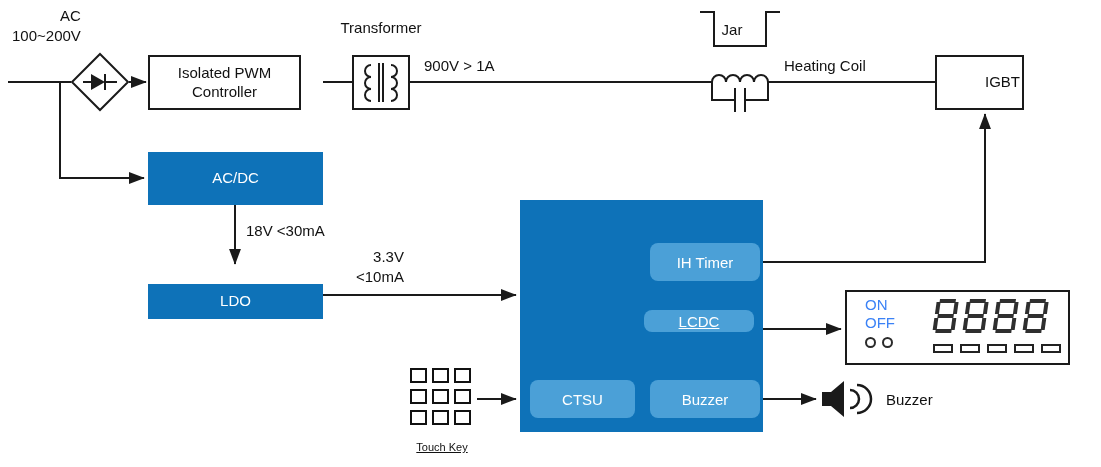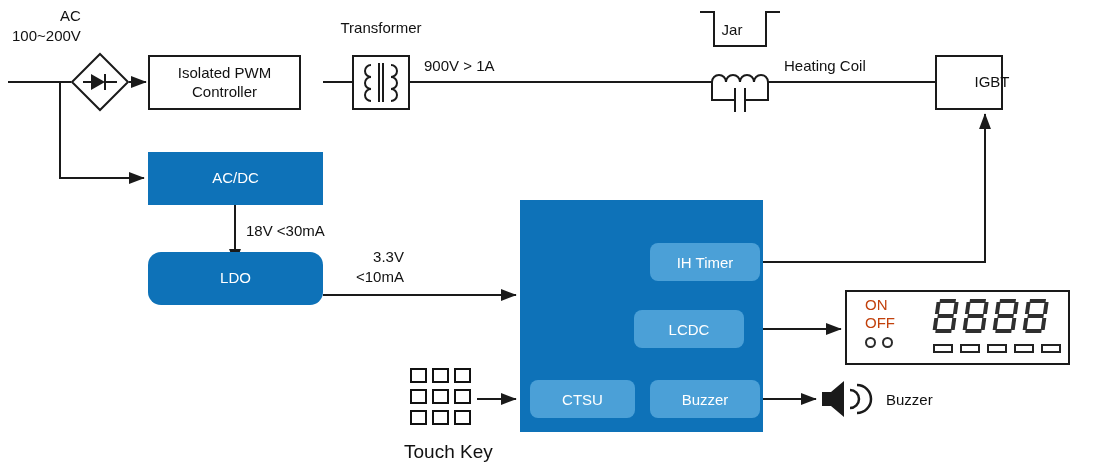--- a/index.html
+++ b/index.html
@@ -13,24 +13,24 @@
     position:relative;width:1101px;height:467px;background:#fff;
     font-family:"Liberation Sans",sans-serif;color:#111;overflow:hidden;
   }
   .wires{position:absolute;left:0;top:0;}
   .abs{position:absolute;}
   .box{position:absolute;display:flex;flex-direction:column;align-items:center;justify-content:center;text-align:center;line-height:1.25;}
   .outline-box{border:2px solid var(--line);background:#fff;font-size:15px;color:#111;}
   .blue-box{background:var(--blue);color:#fff;font-size:15px;}
   .sub-box{position:absolute;background:var(--subblue);color:#fff;font-size:15px;display:flex;align-items:center;justify-content:center;border-radius:8px;}
   .label{position:absolute;font-size:15px;color:#111;white-space:nowrap;line-height:1.3;text-align:right;}
-  .label.small{font-size:19px;}
+  .label.small{font-size:11px;text-decoration:underline;}
   .mcu-title{position:absolute;top:9px;left:0;right:0;text-align:center;font-size:16px;color:#fff;}
   .display-box{position:absolute;left:845px;top:290px;width:225px;height:75px;border:2px solid var(--line);background:#fff;}
-  .display-text{position:absolute;font-size:15px;color:#c2410c;}
+  .display-text{position:absolute;font-size:15px;color:#3b82f6;}
   .led-row{position:absolute;left:18px;top:45px;display:flex;gap:6px;}
   .led{width:11px;height:11px;border:2px solid #2b2b2b;border-radius:50%;background:#fff;}
   .bar-row{position:absolute;left:86px;top:52px;display:flex;gap:7px;}
   .bar{width:20px;height:9px;border:2px solid #222;background:#fff;}
   .seg-svg{position:absolute;left:82px;top:6px;}
   .touch-grid{position:absolute;left:410px;top:368px;display:grid;grid-template-columns:repeat(3,17px);grid-template-rows:repeat(3,15px);gap:6px 5px;}
   .tk-cell{border:2px solid #111;background:#fff;}
 </style>
 </head>
 <body>
@@ -93,44 +93,44 @@
       </g>
     </svg>
   </div>
 
   <div class="label" style="left:424px;top:56px;">900V &gt; 1A</div>
 
   <div class="label" style="left:714px;top:20px;width:36px;text-align:center;">Jar</div>
 
   <div class="label" style="left:784px;top:56px;">Heating Coil</div>
 
-  <div class="box outline-box" style="left:935px;top:55px;width:68px;height:55px;padding-left:46px;">
+  <div class="box outline-box" style="left:935px;top:55px;width:89px;height:55px;padding-left:46px;">
     <div>IGBT</div>
   </div>
 
   <div class="box blue-box" style="left:148px;top:152px;width:175px;height:53px;">
     <div>AC/DC</div>
   </div>
 
   <div class="label" style="left:246px;top:221px;">18V &lt;30mA</div>
 
-  <div class="box blue-box" style="left:148px;top:252px;width:175px;height:53px;border-radius:13px;">
+  <div class="box blue-box" style="left:148px;top:284px;width:175px;height:35px;">
     <div>LDO</div>
   </div>
 
   <div class="label" style="left:356px;top:247px;">
     <div>3.3V</div>
     <div>&lt;10mA</div>
   </div>
 
   <div class="abs blue-box" style="left:520px;top:200px;width:243px;height:232px;">
     <div class="sub-box" style="left:130px;top:43px;width:110px;height:38px;">
       <span>IH Timer</span>
     </div>
-    <div class="sub-box" style="left:114px;top:110px;width:110px;height:38px;">
+    <div class="sub-box" style="left:124px;top:110px;width:110px;height:22px;text-decoration:underline;">
       <span>LCDC</span>
     </div>
     <div class="sub-box" style="left:10px;top:180px;width:105px;height:38px;">
       <span>CTSU</span>
     </div>
     <div class="sub-box" style="left:130px;top:180px;width:110px;height:38px;">
       <span>Buzzer</span>
     </div>
   </div>
 

